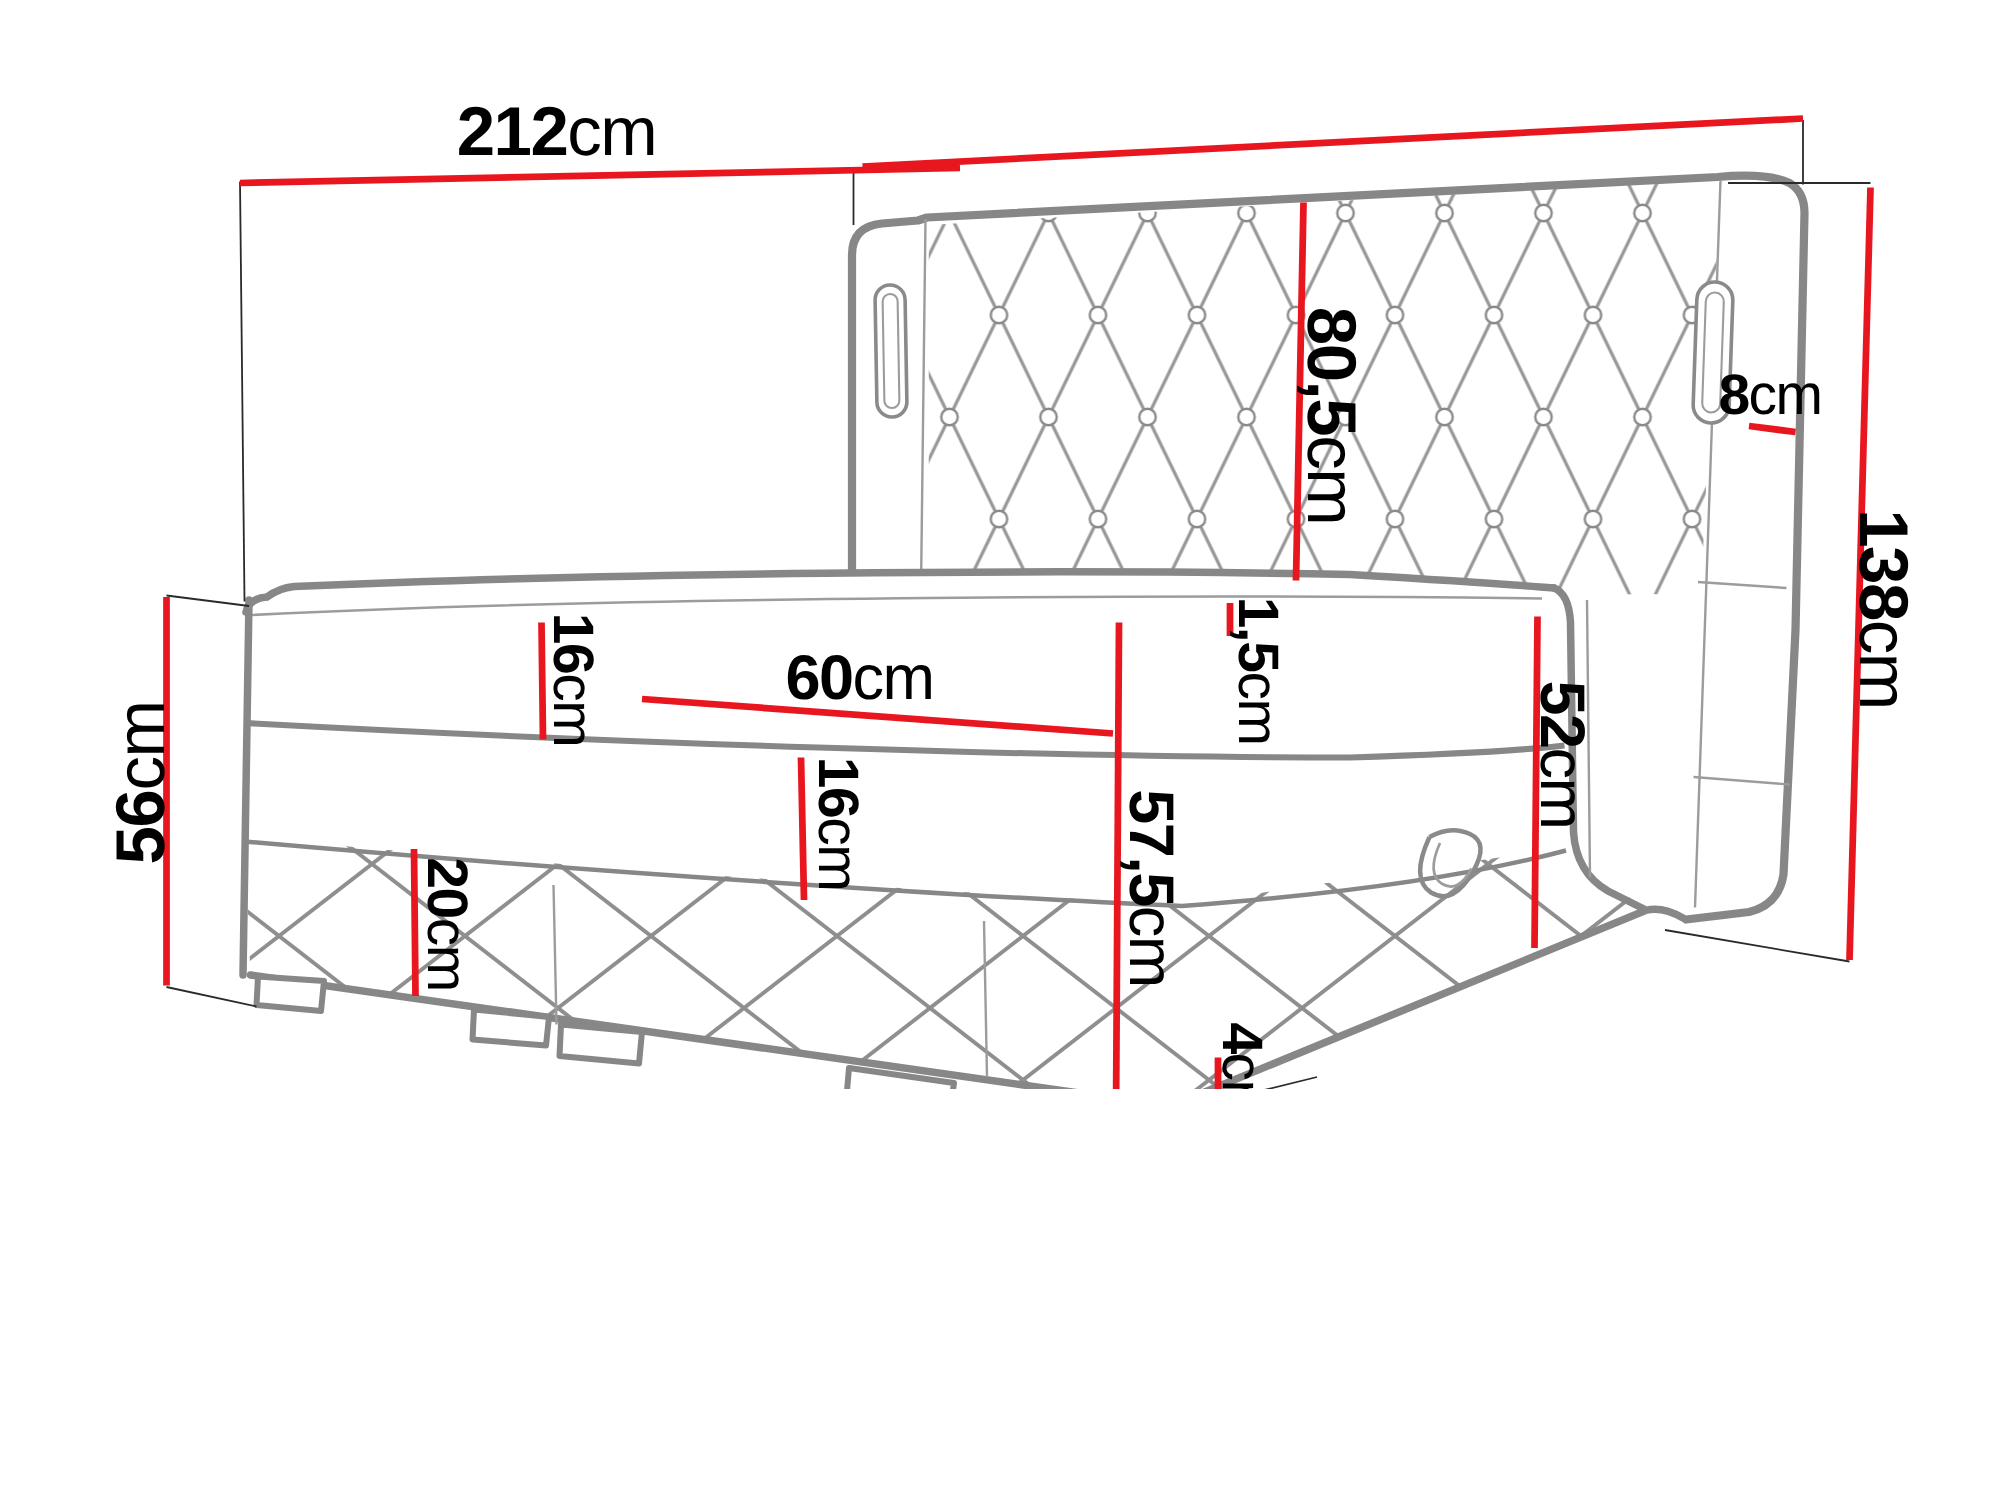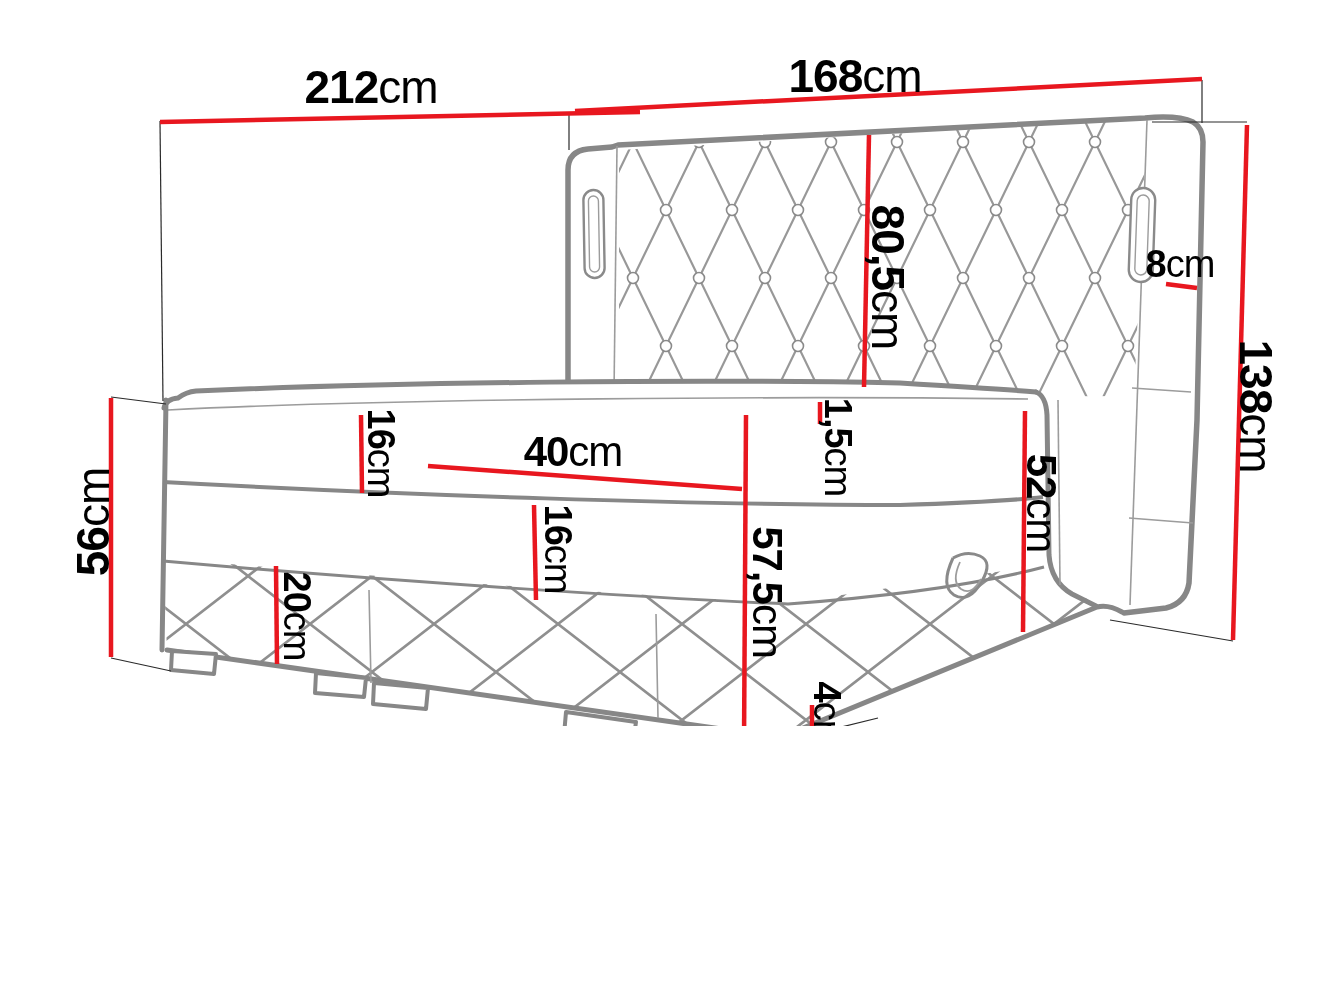--- a/index.html
+++ b/index.html
@@ -194,40 +194,37 @@
     <g>
       <path d="M332,927 Q358,910 372,893" fill="none" stroke="#e8171f" stroke-width="5"></path>
       <path d="M380,884 L362,890 L373,902 Z" fill="#e8171f"></path>
     </g>
   </g>
 </svg>
 
 <div class="dim f-xl" style="left:371px;top:87px;">
   <span class="num">212</span><span class="unit">cm</span>
 </div>
-<div class="dim f-xl" style="left:855px;top:76px;">
-  <span class="num">168</span><span class="unit">cm</span>
-</div>
 <div class="dim f-md" style="left:1180px;top:264px;">
   <span class="num">8</span><span class="unit">cm</span>
 </div>
 <div class="dim cw f-xl" style="left:1256px;top:406px;">
   <span class="num">138</span><span class="unit">cm</span>
 </div>
 <div class="dim cw f-xl" style="left:888px;top:277px;">
   <span class="num">80,5</span><span class="unit">cm</span>
 </div>
 <div class="dim ccw f-xl" style="left:93px;top:522px;">
   <span class="num">56</span><span class="unit">cm</span>
 </div>
 <div class="dim cw f-md" style="left:381px;top:453px;">
   <span class="num">16</span><span class="unit">cm</span>
 </div>
 <div class="dim f-lg" style="left:573px;top:452px;">
-  <span class="num">40</span><span class="unit">cm</span>
+  <span class="num">60</span><span class="unit">cm</span>
 </div>
 <div class="dim cw f-md" style="left:838px;top:447px;">
   <span class="num">1,5</span><span class="unit">cm</span>
 </div>
 <div class="dim cw f-lg" style="left:1041px;top:503px;">
   <span class="num">52</span><span class="unit">cm</span>
 </div>
 <div class="dim cw f-md" style="left:558px;top:549px;">
   <span class="num">16</span><span class="unit">cm</span>
 </div>

